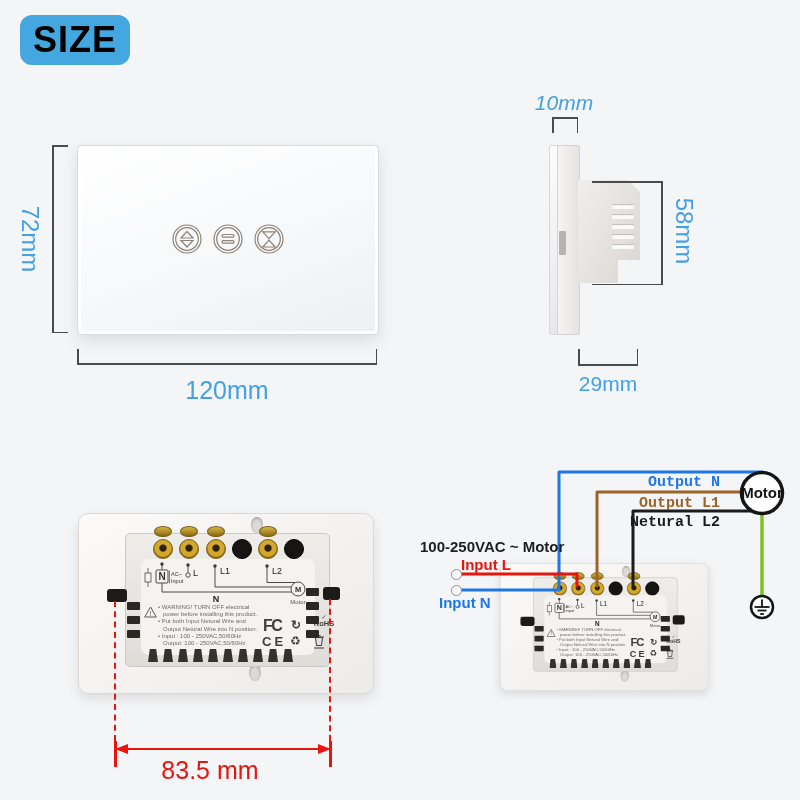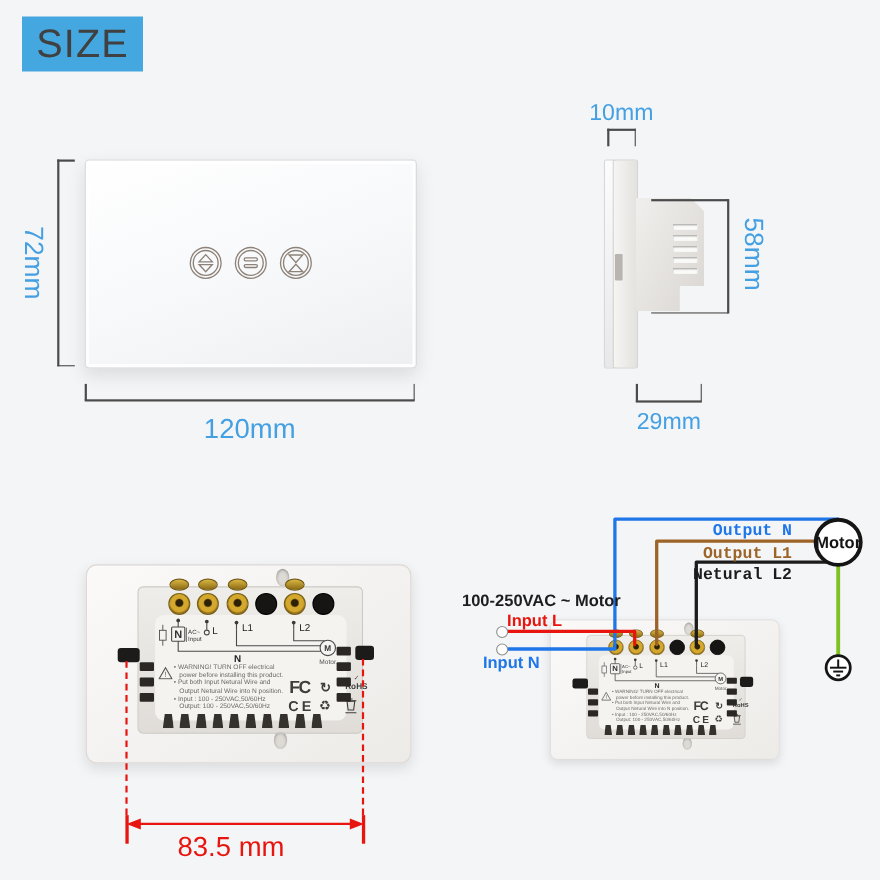--- a/index.html
+++ b/index.html
@@ -2,22 +2,22 @@
 <html style="--bg: #f4f5f7; --badge: #45a7e0; --dim: #44a0e2; --red: #e8150f; --line: #4b4b4b; --icon: #8b8177; --wire-blue: #1f76e8; --wire-brown: #9c6428; --wire-black: #1c1c1c; --wire-green: #7dc122;"><head>
 <meta charset="utf-8">
 <style>
   html,body{margin:0;padding:0;}
   body{font-family:"Liberation Sans", sans-serif;}
   .stage{position:relative;width:800px;height:800px;background:var(--bg,#f4f5f7);overflow:hidden;}
   .abs{position:absolute;}
 
   
   .size-badge{left:20px;top:15px;width:110px;height:50px;background:var(--badge,#45a7e0);
-    border-radius:0;display:flex;align-items:center;justify-content:center;
-    color:#404040;font-size:36px;font-weight:normal;letter-spacing:1px;}
+    border-radius:12px;display:flex;align-items:center;justify-content:center;
+    color:#000000;font-size:36px;font-weight:bold;letter-spacing:1px;}
 
   
   .dimtext{color:var(--dim,#44a0e2);font-size:25px;white-space:nowrap;}
   .dimtext.small{font-size:21px;}
   .dimline{background:var(--line,#4b4b4b);}
   .rot90{transform:translate(-50%,-50%) rotate(90deg);transform-origin:center;}
 
   
   .front-panel{left:77px;top:145px;width:300px;height:188px;border-radius:4px;
     background:linear-gradient(160deg,#ffffff 0%,#f7f8fa 55%,#edeff1 100%);
@@ -112,21 +112,21 @@
     <div class="abs dimline" style="left:52px;top:331.5px;width:16px;height:1.5px;"></div>
     <div class="abs dimtext rot90" style="left:30px;top:239px;font-size:24px;">72mm</div>
 
     <div class="abs dimline" style="left:77px;top:363px;width:300px;height:1.5px;"></div>
     <div class="abs dimline" style="left:77px;top:349px;width:1.5px;height:15px;"></div>
     <div class="abs dimline" style="left:375.5px;top:349px;width:1.5px;height:15px;"></div>
     <div class="abs dimtext" style="left:147px;top:376px;width:160px;text-align:center;">120mm</div>
   </div>
 
   <div>
-    <div class="abs dimtext small" style="left:534px;top:91px;width:60px;text-align:right;">10mm</div>
+    <div class="abs dimtext small" style="left:534px;top:91px;width:60px;text-align:center;font-style:italic;">10mm</div>
     <div class="abs dimline" style="left:552px;top:117px;width:26px;height:1.5px;"></div>
     <div class="abs dimline" style="left:552px;top:117px;width:1.5px;height:16px;"></div>
     <div class="abs dimline" style="left:576.5px;top:117px;width:1.5px;height:16px;"></div>
 
     <div class="abs side-glass"></div>
     <div class="abs side-frame"></div>
     <div class="abs side-notch"></div>
     <div class="abs side-box"></div>
     <div class="abs side-vent" style="left:612px;top:204px;"></div>
     <div class="abs side-vent" style="left:612px;top:214px;"></div>

